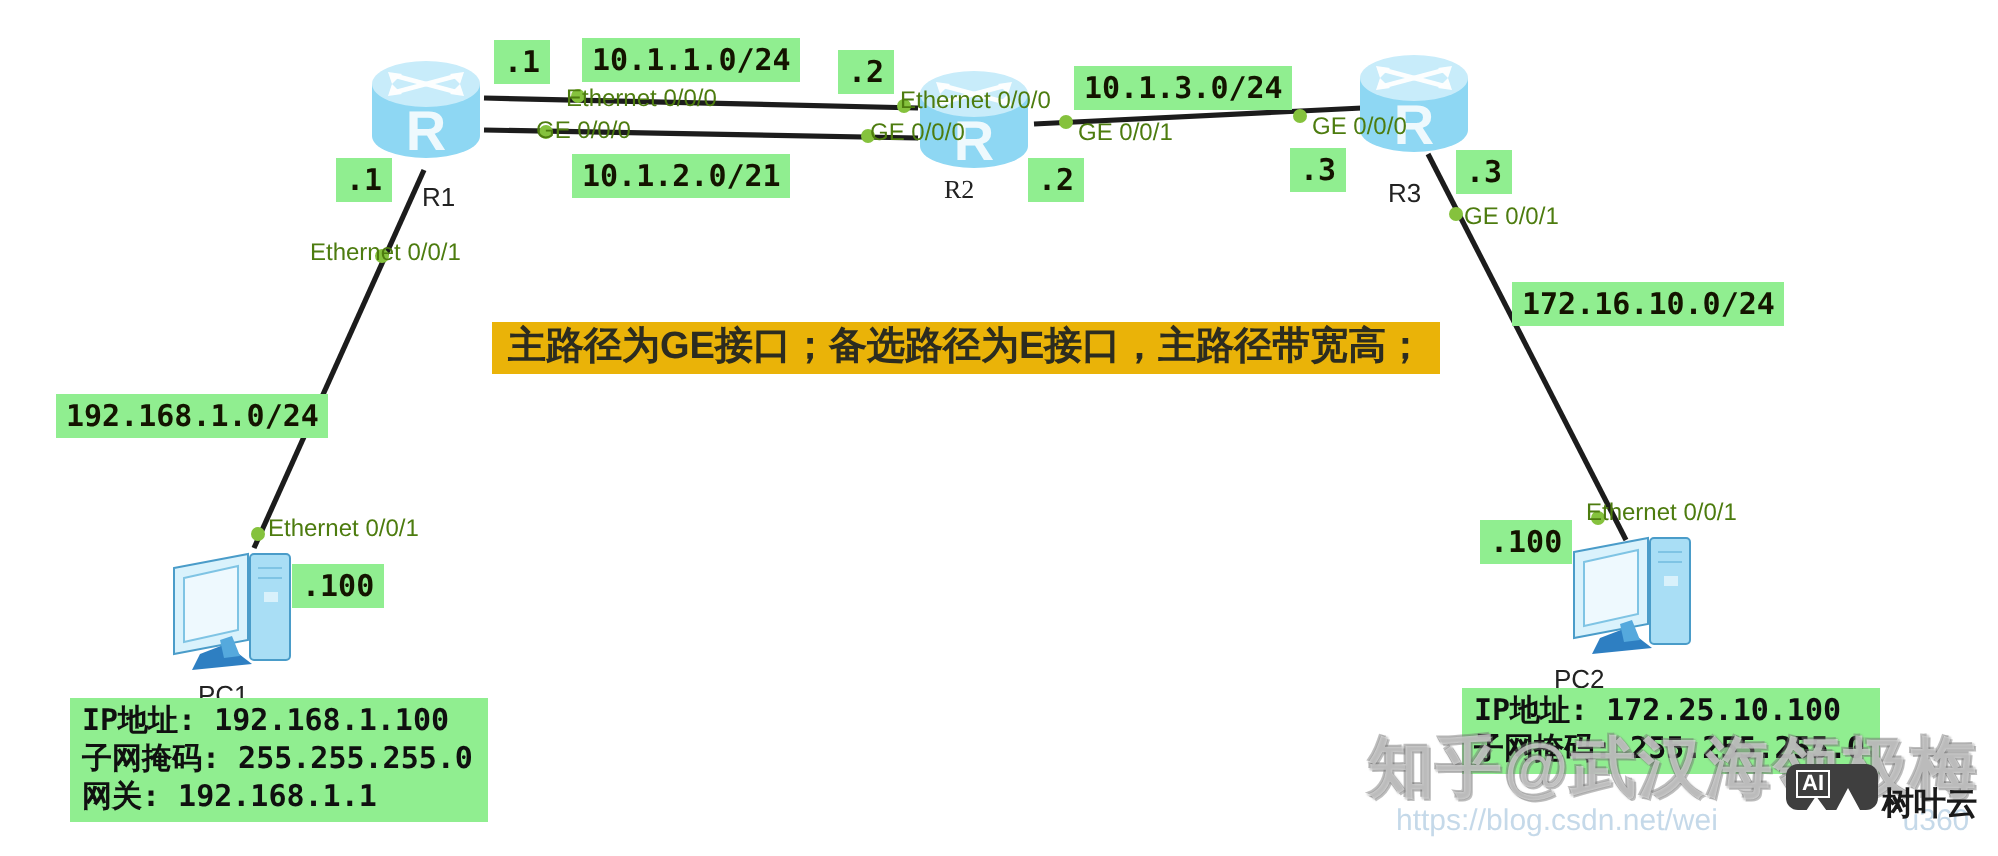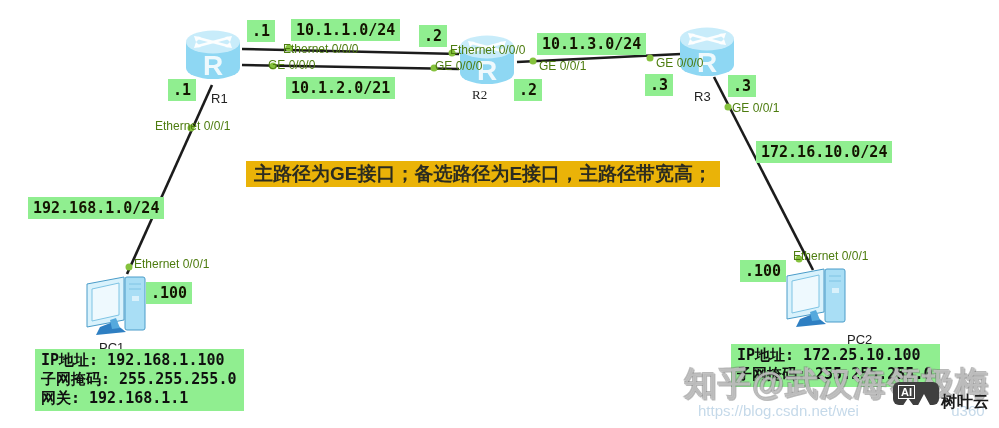--- a/index.html
+++ b/index.html
@@ -168,21 +168,21 @@
       <polygon points="12,17 39,11 39,43 12,49" fill="#eef9fe" stroke="#7fc4e4"></polygon>
       <polygon points="20,55 33,50 46,60 16,63" fill="#2e7fc2"></polygon>
       <polygon points="30,48 36,46 40,56 32,57" fill="#55a9dd"></polygon>
     </svg>
   </div>
 
   <div class="devname layer2" style="left:211px;top:92px;">R1</div>
   <div class="devname layer2" style="left:472px;top:88px;font-family:Liberation Serif, serif;">R2</div>
   <div class="devname layer2" style="left:694px;top:90px;">R3</div>
   <div class="devname layer2" style="left:99px;top:341px;">PC1</div>
-  <div class="devname layer2" style="left:847px;top:333px;">PC2</div>
+  <div class="devname layer2" style="left:777px;top:333px;">PC2</div>
 
   <div class="iface layer2" style="left:283px;top:43px;">Ethernet 0/0/0</div>
   <div class="iface layer2" style="left:268px;top:59px;">GE 0/0/0</div>
   <div class="iface layer2" style="left:450px;top:44px;">Ethernet 0/0/0</div>
   <div class="iface layer2" style="left:435px;top:60px;">GE 0/0/0</div>
   <div class="iface layer2" style="left:539px;top:60px;">GE 0/0/1</div>
   <div class="iface layer2" style="left:656px;top:57px;">GE 0/0/0</div>
   <div class="iface layer2" style="left:155px;top:120px;">Ethernet 0/0/1</div>
   <div class="iface layer2" style="left:732px;top:102px;">GE 0/0/1</div>
   <div class="iface layer2" style="left:134px;top:258px;">Ethernet 0/0/1</div>

